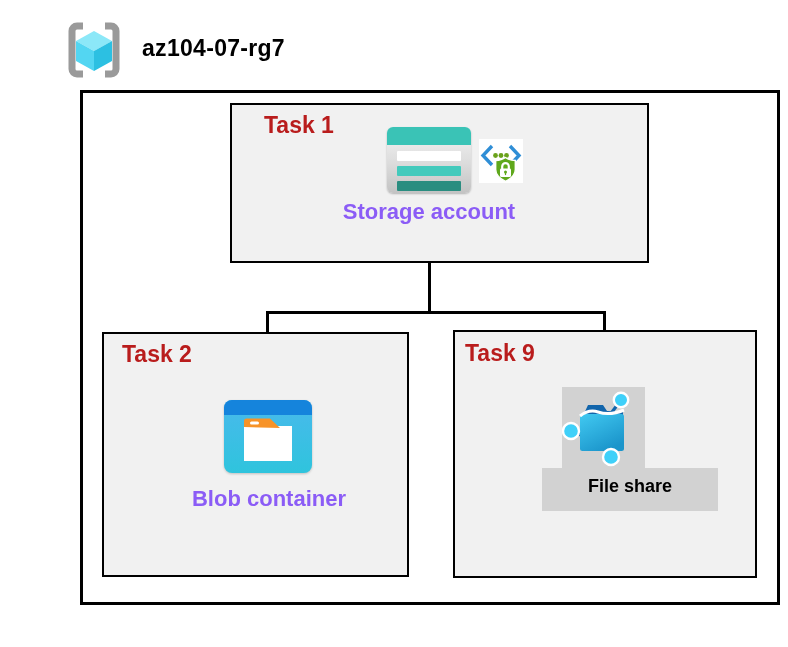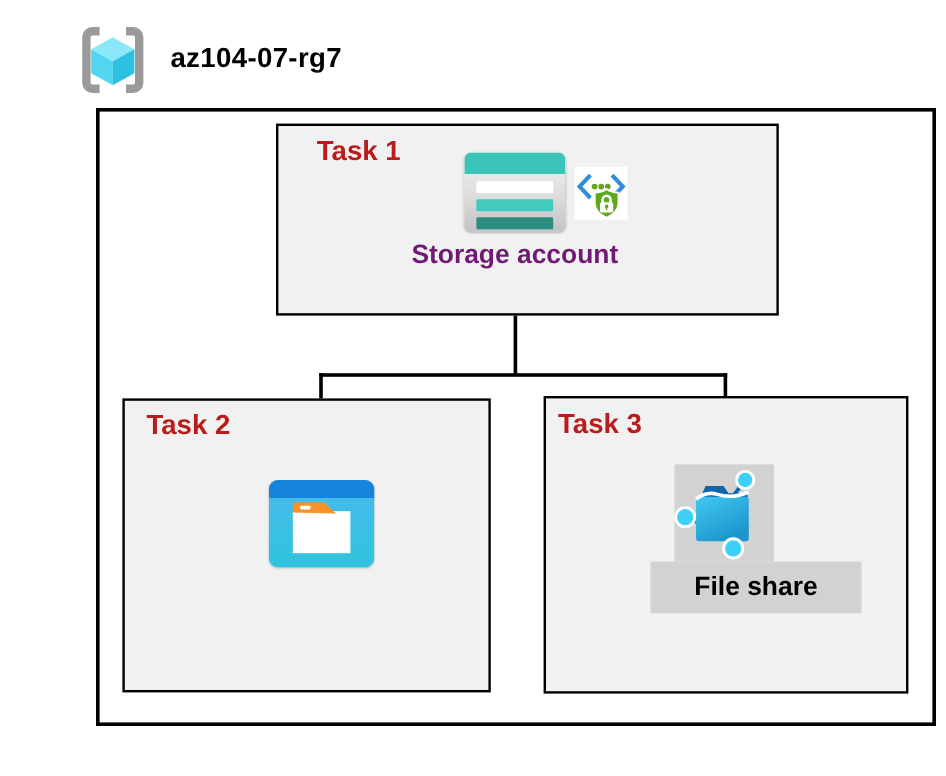--- a/index.html
+++ b/index.html
@@ -110,28 +110,28 @@
     left: 510px; top: 468px;
     width: 176px; height: 43px;
     background: #d2d2d2;
   }
   .fs-icon { left: 530px; top: 387px; width: 83px; height: 81px; }
 
   
   .item-label {
     font-size: 22px;
     font-weight: bold;
-    color: #701a75;
+    color: #8b5cf6;
     text-align: center;
   }
   .storage-label { left: 277px; top: 199px; width: 240px; }
   .blob-label    { left: 107px; top: 486px; width: 260px; }
   .fileshare-label {
     left: 510px; top: 476px; width: 176px;
-    font-size: 22px; font-weight: bold; color: #000000;
+    font-size: 18px; font-weight: bold; color: #000000;
     text-align: center;
   }
 </style>
 </head>
 <body>
 
 <div class="canvas">
 
   <svg class="abs" style="left:30px; top:18px;" width="64" height="64" viewBox="0 0 64 64">
     <path d="M21,8 H15 a5,5 0 0 0 -5,5 V51 a5,5 0 0 0 5,5 h6" fill="none" stroke="#9a9a9a" stroke-width="7" stroke-linecap="butt"></path>
@@ -189,23 +189,24 @@
         </linearGradient>
       </defs>
       <rect x="0" y="0" width="88" height="73" rx="8" fill="url(#blobBody)"></rect>
       <path d="M0,15 V8 a8,8 0 0 1 8,-8 H80 a8,8 0 0 1 8,8 v7 z" fill="#1584dc"></path>
       <rect x="20" y="26" width="48" height="35" fill="#ffffff"></rect>
       <path d="M20,27 v-6 a2.5,2.5 0 0 1 2.5,-2.5 H46 l10,9.5 z" fill="#f79328"></path>
       <rect x="26" y="21.5" width="9" height="3" rx="1.5" fill="#ffffff"></rect>
     </svg>
   </div>
 
+  <div class="abs item-label blob-label">Blob container</div>
 
   <div class="abs task-box task3"></div>
-  <div class="abs task-label task3-label">Task 3</div>
+  <div class="abs task-label task3-label">Task 9</div>
 
   <div class="abs fs-backdrop"></div>
   <div class="abs fs-band"></div>
 
   <div class="abs fs-icon">
     <svg width="83" height="81" viewBox="0 0 83 81">
       <defs>
         <linearGradient id="fsFolder" x1="0" y1="0" x2="0.6" y2="1">
           <stop offset="0" stop-color="#41c9f1"></stop>
           <stop offset="1" stop-color="#1b95cb"></stop>

